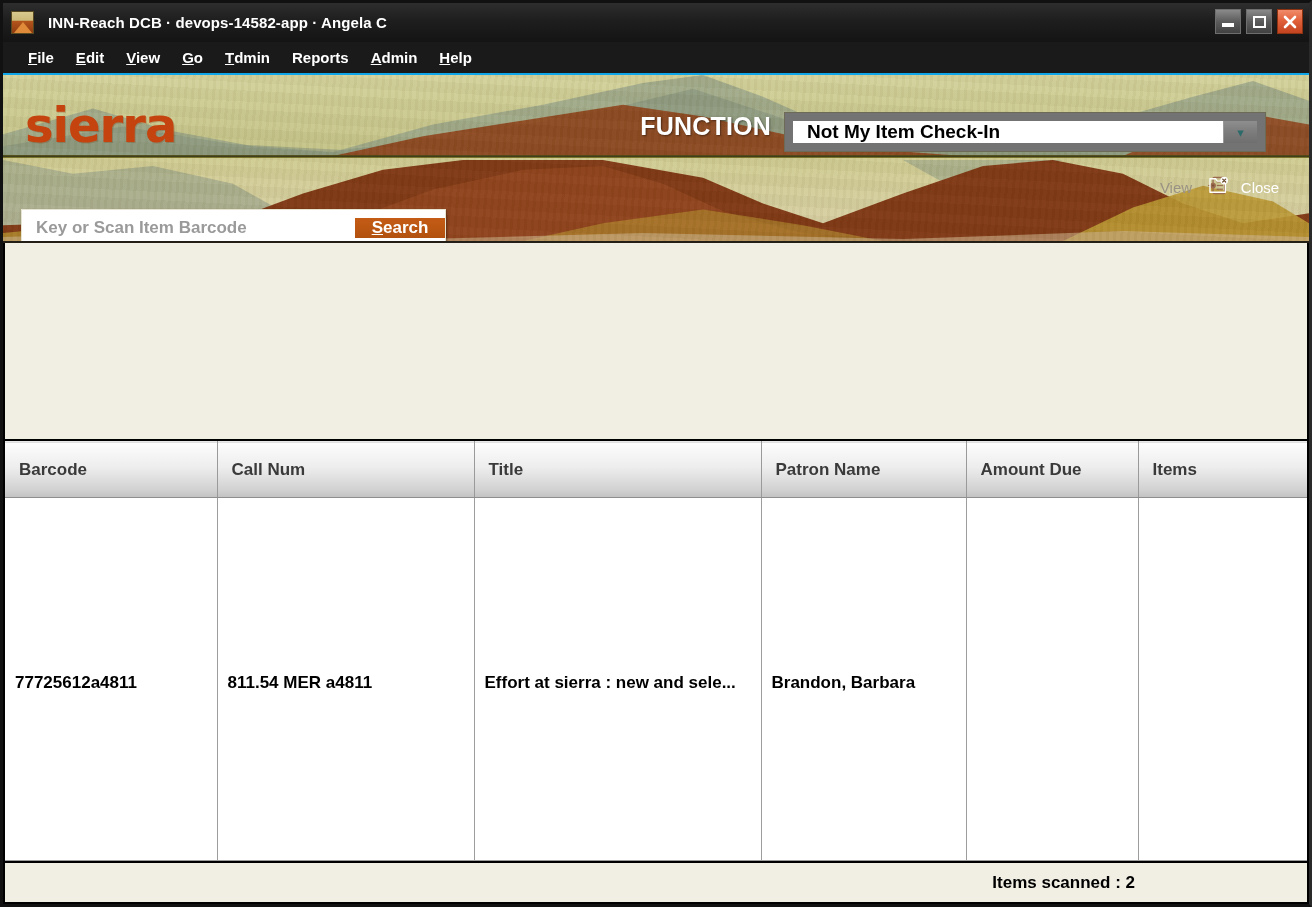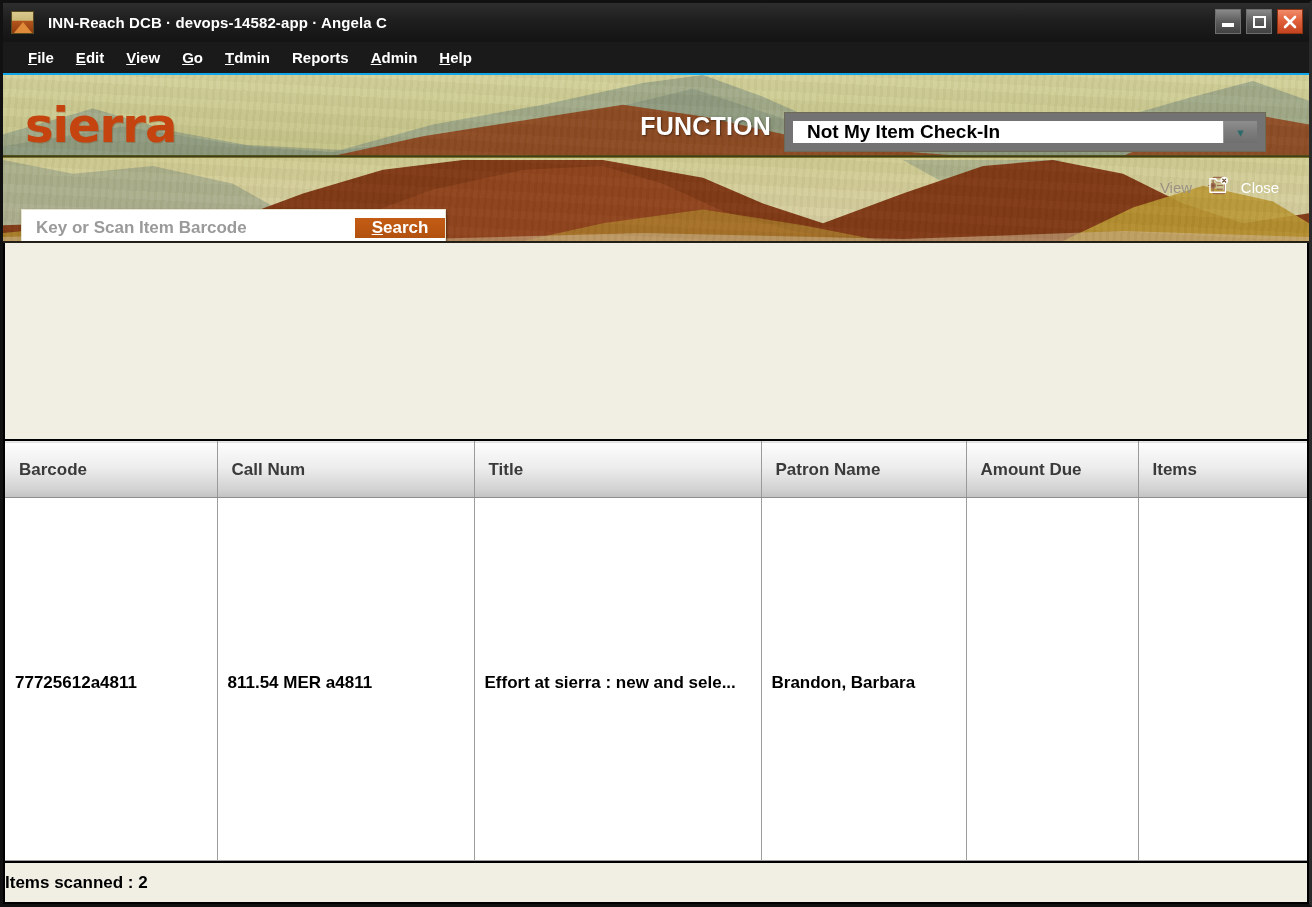--- a/index.html
+++ b/index.html
@@ -261,21 +261,21 @@
   .table-filler { flex: 1 1 auto; background: #f1efe4; min-height: 0; }
 
   
   .statusbar {
     height: 42px;
     background: #f1efe4;
     border-top: 1px solid #000;
     border-left: 2px solid #000;
     border-right: 2px solid #000;
     border-bottom: 2px solid #000;
-    display: flex; align-items: center; 
+    display: flex; align-items: center; justify-content: flex-end;
     padding-right: 172px;
     flex: 0 0 auto;
   }
   .status-text {
     font-size: 17px; font-weight: bold; color: #000;
   }
 </style>
 </head>
 <body>
 

